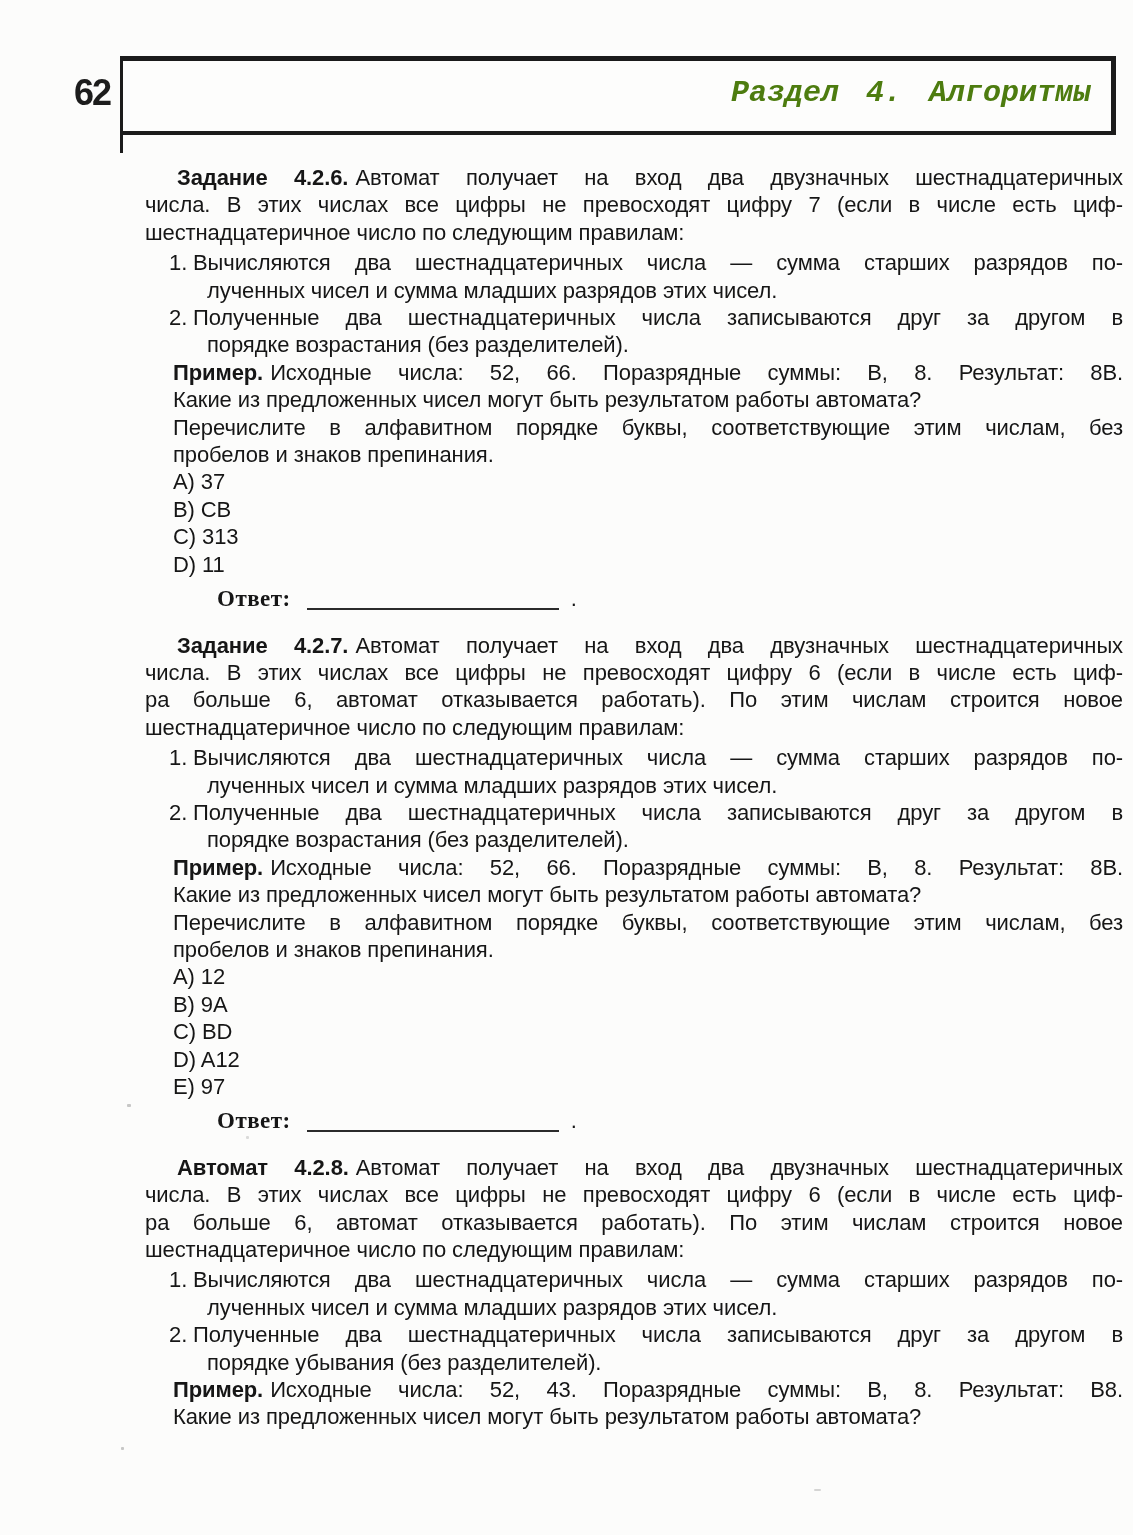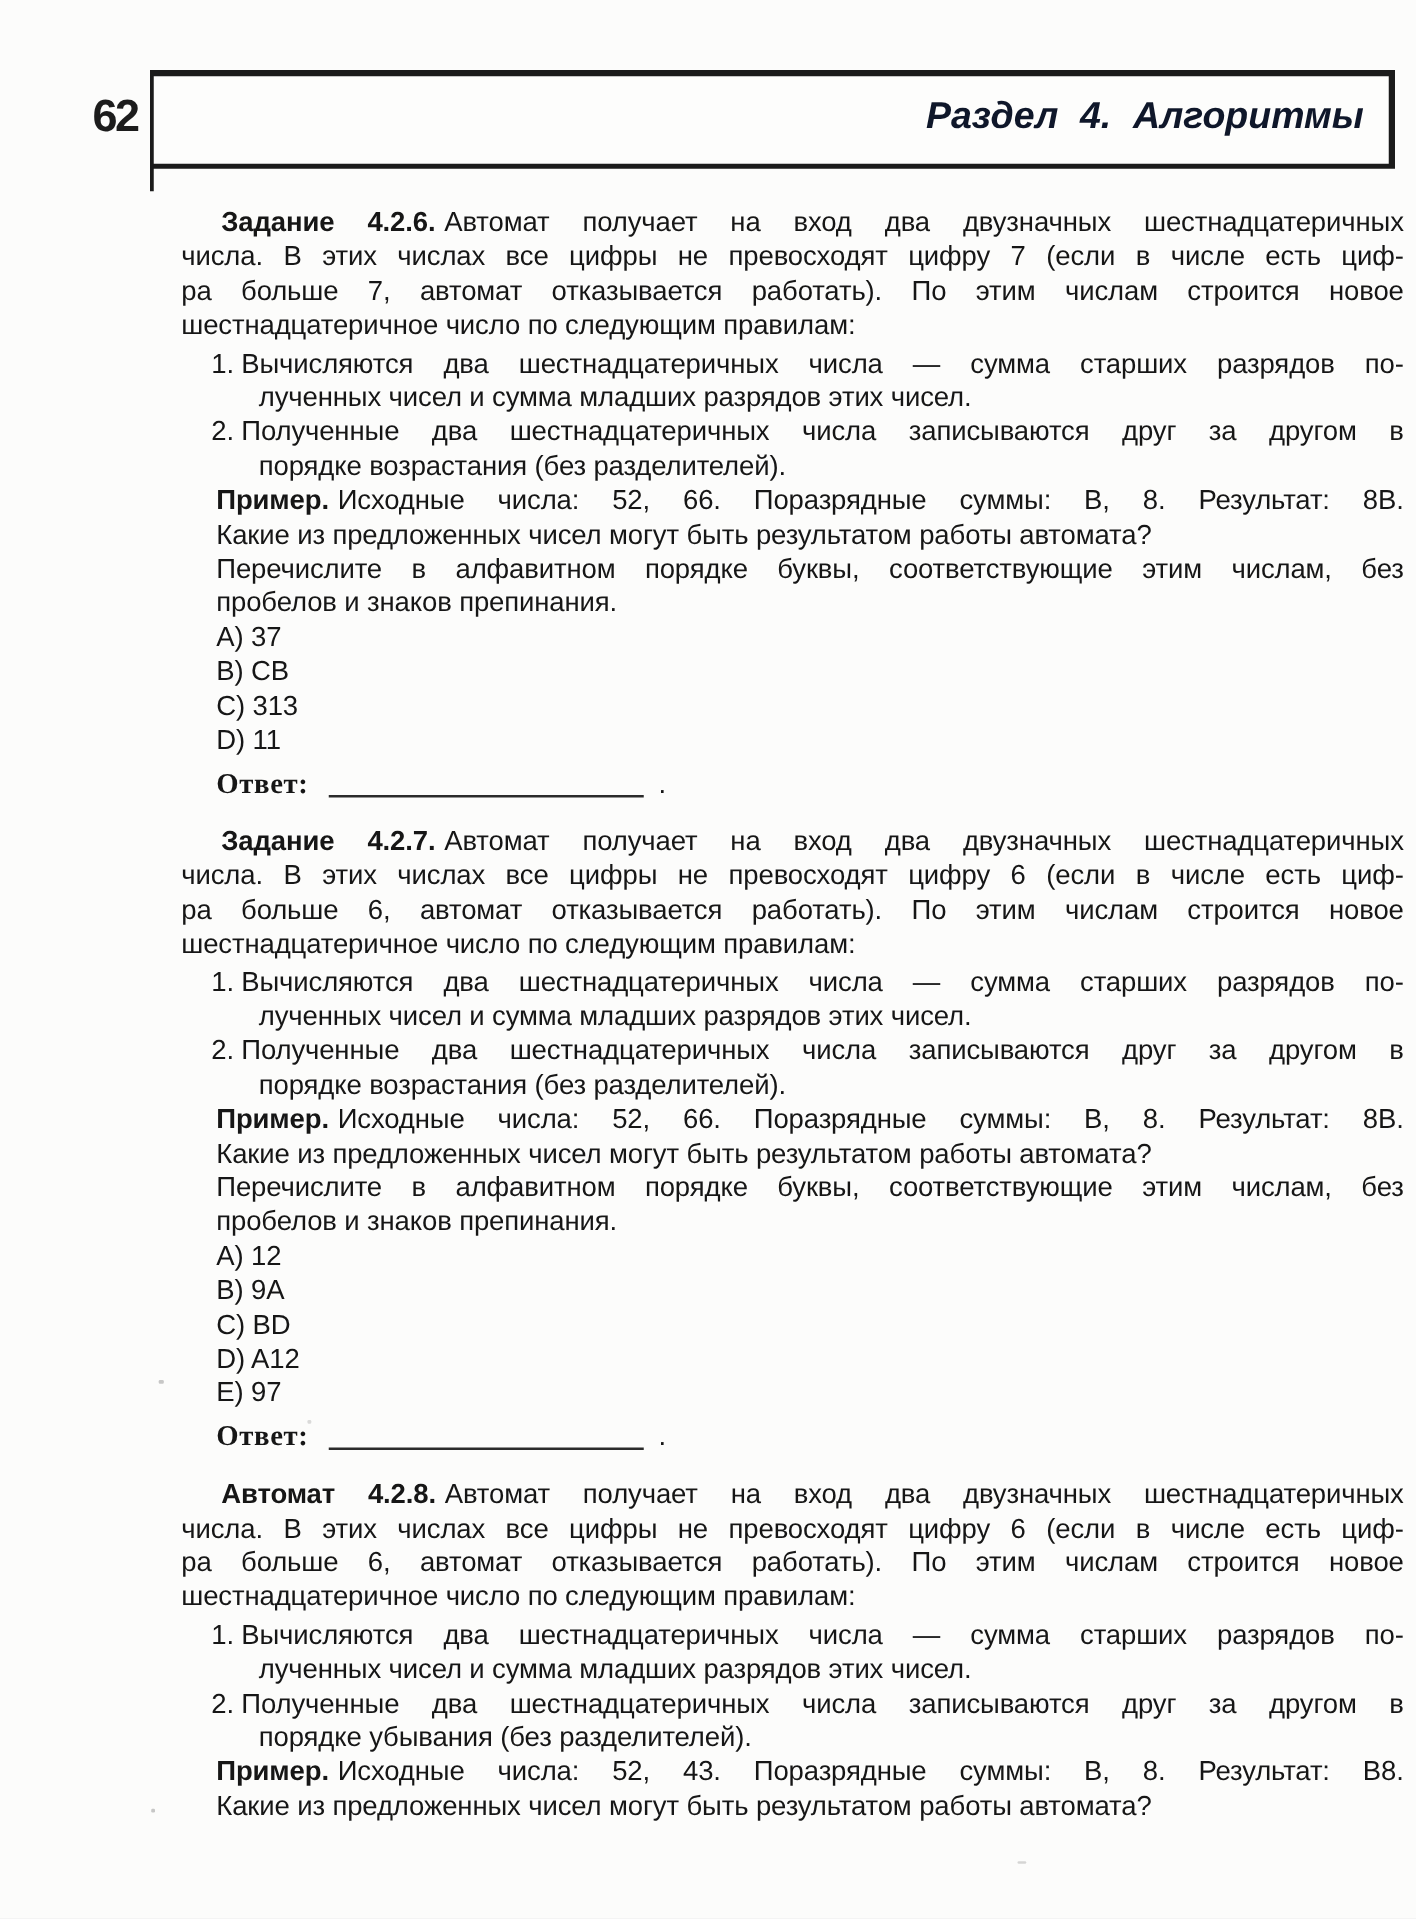--- a/index.html
+++ b/index.html
@@ -33,26 +33,26 @@
     border-top: 5px solid #1b1b1b;
     border-bottom: 4px solid #1b1b1b;
     border-left: 3px solid #1b1b1b;
     border-right: 5px solid #1b1b1b;
     background: #fdfdfc;
   }
   .header-title {
     position: absolute;
     right: 20px;
     top: 15px;
-    font-family: Liberation Sans, sans-serif;
+    font-family: Liberation Mono, monospace;
     font-style: italic;
     font-weight: bold;
     font-size: 30px;
     word-spacing: 9px;
-    color: #0f172a;
+    color: #4d7c0f;
     white-space: nowrap;
   }
   .box-tail {
     position: absolute;
     left: 120px;
     top: 134px;
     width: 3px;
     height: 19px;
     background: #1b1b1b;
   }
@@ -77,20 +77,21 @@
   .li { position: relative; padding-left: 62px; }
   .li .num { position: absolute; left: 24px; top: 0; }
   .li .l1 { text-indent: -14px; }
   .ex { margin-left: 28px; }
   .answer-row { margin-left: 28px; margin-top: 7px; }
   .ans-lbl {
     font-family: "Liberation Serif", serif;
     font-weight: bold;
     font-size: 23px;
     letter-spacing: 0.5px;
+    margin-left: 44px;
   }
   .blank {
     display: inline-block;
     width: 252px;
     height: 0;
     border-bottom: 2px solid #2b2b2b;
     vertical-align: -4px;
     margin-left: 16px;
     margin-right: 12px;
   }
@@ -113,21 +114,20 @@
   </div>
   <div class="box-tail"></div>
 
   <div class="content">
 
     <section class="task">
       <div class="line j first">
         <b class="lbl">Задание 4.2.6.</b><span>Автомат получает на вход два двузначных шестнадцатеричных</span>
       </div>
       <div class="line j">числа. В этих числах все цифры не превосходят цифру 7 (если в числе есть циф-</div>
-      <div class="line j">ра больше 7, автомат отказывается работать). По этим числам строится новое</div>
       <div class="line">шестнадцатеричное число по следующим правилам:</div>
 
       <div class="list">
         <div class="li">
           <span class="num">1.</span>
           <div class="line j l1">Вычисляются два шестнадцатеричных числа — сумма старших разрядов по-</div>
           <div class="line">лученных чисел и сумма младших разрядов этих чисел.</div>
         </div>
         <div class="li">
           <span class="num">2.</span>

